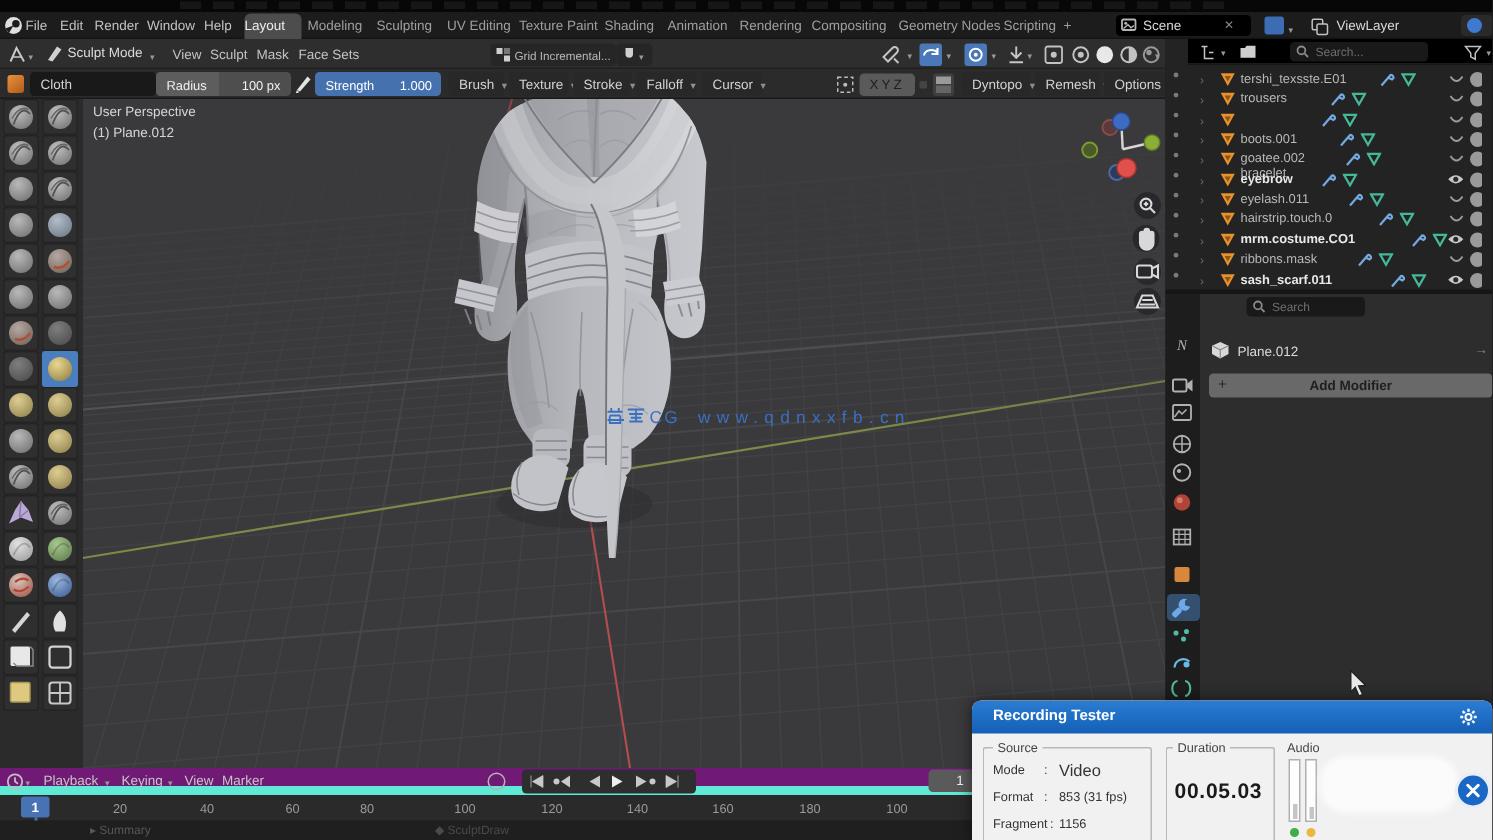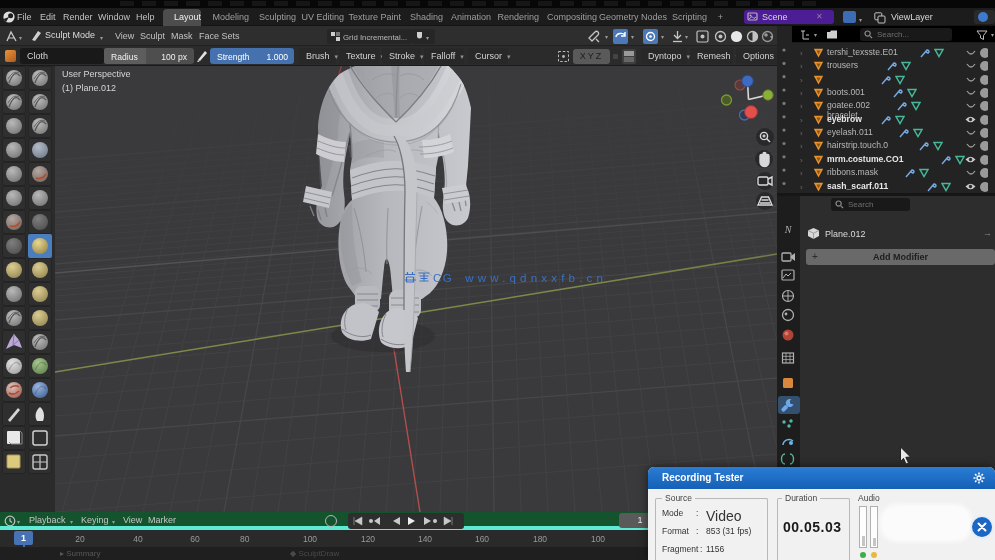--- a/index.html
+++ b/index.html
@@ -1,19 +1,19 @@
 <!DOCTYPE html>
 <html><head><meta charset="utf-8">
 <style>
 *{margin:0;padding:0;box-sizing:border-box}
 html,body{width:995px;height:560px;overflow:hidden;background:#161616;font-family:"Liberation Sans",sans-serif}
 .abs{position:absolute}
 .abs span{white-space:nowrap}
 #stage{position:relative;width:995px;height:560px;background:#1d1d1d}
-.tab{position:absolute;top:1px;white-space:nowrap;height:17px;line-height:17px;font-size:9px;color:#9f9f9f;text-align:right;border-radius:4px 4px 0 0;overflow:hidden}
+.tab{position:absolute;top:1px;white-space:nowrap;height:17px;line-height:17px;font-size:9px;color:#9f9f9f;text-align:left;border-radius:4px 4px 0 0;overflow:hidden}
 .dd{position:absolute;white-space:nowrap;background:#282828;border-radius:3px;color:#d2d2d2;font-size:9px;text-align:left;line-height:16px;padding-left:7px}
 .dd .c{color:#8f8f8f;font-size:7px;margin-left:5px}
 .mnu{position:absolute;top:0;height:18px;line-height:19px;font-size:9px;color:#c2c2c2}
 .orow{position:absolute;left:0;width:214px;height:13.4px;font-size:8.6px;color:#b8b8b8;line-height:13px;white-space:nowrap}
 </style></head>
 <body>
 <div id="stage">
 
 <div class="abs" style="left:0;top:0;width:995px;height:8px;background:#070707">
 <div class="abs" style="left:120px;top:1px;width:700px;height:5px;background:repeating-linear-gradient(90deg,#3a3a3a 0 14px,#070707 14px 22px);opacity:.3"></div>
@@ -36,21 +36,21 @@
   <div class="tab" style="left:298px;width:46px">UV Editing</div>
   <div class="tab" style="left:346px;width:55px">Texture Paint</div>
   <div class="tab" style="left:403px;width:40px">Shading</div>
   <div class="tab" style="left:445px;width:46px">Animation</div>
   <div class="tab" style="left:493px;width:46px">Rendering</div>
   <div class="tab" style="left:541px;width:56px">Compositing</div>
   <div class="tab" style="left:599px;width:68px">Geometry Nodes</div>
   <div class="tab" style="left:669px;width:38px">Scripting</div>
   <div class="tab" style="left:709px;width:14px">+</div>
 
-  <div class="abs" style="left:744px;top:2px;width:90px;height:14px;background:#4c1d95;border-radius:3px">
+  <div class="abs" style="left:744px;top:2px;width:90px;height:14px;background:#000000;border-radius:3px">
     <svg class="abs" style="left:3px;top:2px" width="11" height="11" viewBox="0 0 11 11">
           <rect x="1" y="1" width="9" height="7" rx="1" fill="none" stroke="#b5b5b5" stroke-width="1.2"></rect>
           <circle cx="3.5" cy="3.5" r="1" fill="#b5b5b5"></circle>
           <path d="M2 7 L5 4.5 L7 6.5 L9 5" stroke="#b5b5b5" fill="none"></path>
         </svg>
     <span class="abs" style="left:18px;top:2px;font-size:9px;color:#d8d8d8">Scene</span>
     <span class="abs" style="left:72px;top:2px;font-size:8px;color:#888">✕</span>
   </div>
   <div class="abs" style="left:843px;top:3px;width:13px;height:12px;background:#3c6cb4;border-radius:2px"></div>
   <span class="abs" style="left:859px;top:8px;font-size:6px;color:#999">▾</span>
@@ -868,21 +868,21 @@
           </svg>
  <span class="abs" style="left:17px;top:1.5px;font-size:8px;color:#6f6f6f">Search</span>
         </div>
 <div class="abs" style="left:6px;top:53px;width:189px;height:16px;background:#696969;border-radius:3px">
  <span class="abs" style="left:6px;top:2px;font-size:10px;color:#2a2a2a">+</span>
  <div style="width:100%;text-align:center;font-size:9px;color:#1e1e1e;line-height:16px;font-weight:bold">Add Modifier</div>
         </div>
 </div>
     </div>
 <div id="timeline" class="abs" style="left:0;top:512px;width:777px;height:48px;background:#232323;overflow:hidden">
-      <div class="abs" style="left:0;top:0;width:777px;height:18px;background:#14532d;border-bottom:4px solid #5eead4">
+      <div class="abs" style="left:0;top:0;width:777px;height:18px;background:#701a75;border-bottom:6px solid #5eead4">
 <svg class="abs" style="left:4px;top:3px" width="12" height="12" viewBox="0 0 12 12">
           <circle cx="6" cy="6" r="4.8" fill="none" stroke="#c0c0c0" stroke-width="1.2"></circle>
           <path d="M6 3.2 V6 l2 1.5" stroke="#c0c0c0" fill="none" stroke-width="1.2"></path>
         </svg>
 <span class="abs" style="left:17px;top:6px;font-size:6px;color:#999">▾</span>
 <span class="abs" style="left:29px;top:3px;font-size:9px;color:#c5c5c5">Playback</span>
         <span class="abs" style="left:70px;top:6px;font-size:6px;color:#999">▾</span>
 <span class="abs" style="left:81px;top:3px;font-size:9px;color:#c5c5c5">Keying</span>
         <span class="abs" style="left:112px;top:6px;font-size:6px;color:#999">▾</span>
 <span class="abs" style="left:123px;top:3px;font-size:9px;color:#c5c5c5">View</span>
@@ -941,21 +941,21 @@
               <line x1="8.5" y1="3.5" x2="9.9" y2="2.1"></line>
               <line x1="2.1" y1="9.9" x2="3.5" y2="8.5"></line>
             </g>
           </svg>
 </div>
 
 <div class="abs" style="left:7px;top:31px;width:113px;height:62px;border:1px solid #b8b8b8;border-bottom:none;border-radius:2px 2px 0 0"></div>
 <span class="abs" style="left:14px;top:26px;font-size:8.5px;color:#444;background:#f1f1f1;padding:0 3px">Source</span>
 <span class="abs" style="left:14px;top:41px;font-size:8.5px;color:#333">Mode</span>
         <span class="abs" style="left:48px;top:41px;font-size:8.5px;color:#333">:</span>
-        <span class="abs" style="left:58px;top:41px;font-size:14px;color:#333">Video</span>
+        <span class="abs" style="left:58px;top:41px;font-size:11px;color:#333">Video</span>
 <span class="abs" style="left:14px;top:59px;font-size:8.5px;color:#333">Format</span>
         <span class="abs" style="left:48px;top:59px;font-size:8.5px;color:#333">:</span>
         <span class="abs" style="left:58px;top:59px;font-size:8.5px;color:#333">853 (31 fps)</span>
 <span class="abs" style="left:14px;top:77px;font-size:8.5px;color:#333">Fragment</span>
         <span class="abs" style="left:52px;top:77px;font-size:8.5px;color:#333">:</span>
         <span class="abs" style="left:58px;top:77px;font-size:8.5px;color:#333">1156</span>
 
 <div class="abs" style="left:129px;top:31px;width:73px;height:62px;border:1px solid #b8b8b8;border-bottom:none;border-radius:2px 2px 0 0"></div>
 <span class="abs" style="left:134px;top:26px;font-size:8.5px;color:#444;background:#f1f1f1;padding:0 3px">Duration</span>
 <span class="abs" style="left:135px;top:52px;font-size:14px;color:#1a1a1a;font-weight:bold;letter-spacing:0.5px">00.05.03</span>

